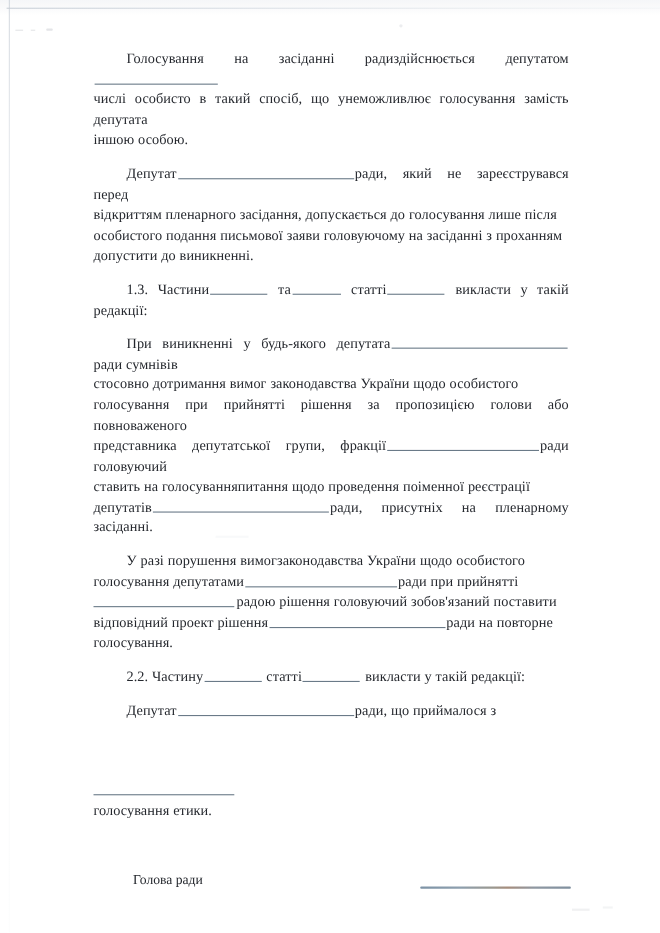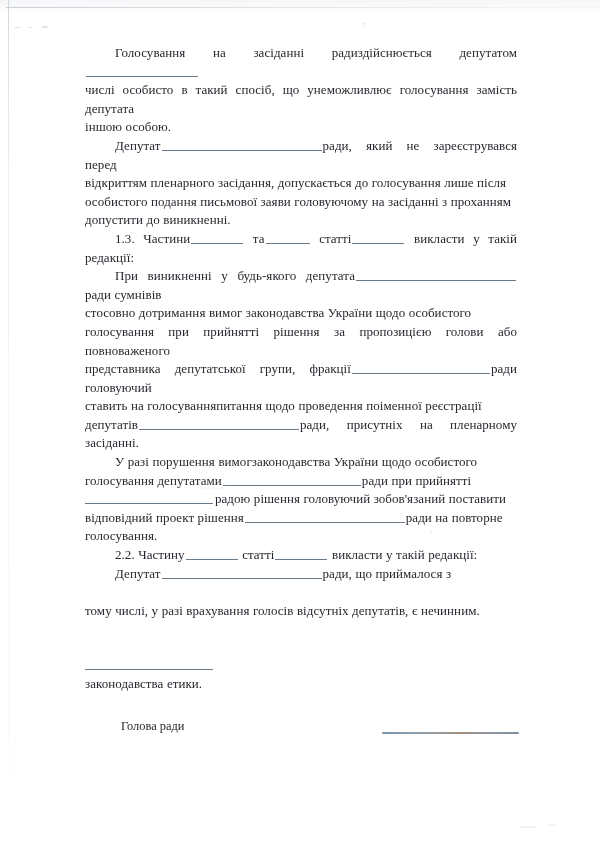--- a/index.html
+++ b/index.html
@@ -66,21 +66,21 @@
   .para {
     margin: 0 0 0 0;
     font-size: 13px;
     line-height: 18.6px;
     text-align: justify;
     text-justify: inter-word;
     letter-spacing: .05px;
     word-spacing: .2px;
   }
   .para.indent { text-indent: 30px; }
-  .para + .para { margin-top: 0; }
+  .para + .para { margin-top: 12px; }
 
   
   .blank {
     display: inline-block;
     border-bottom: 1px solid #6a7a88;
     vertical-align: baseline;
     height: 13px;
     margin: 0 1px -1px 1px;
   }
   .blank.w-s   { width: 44px; }
@@ -96,21 +96,21 @@
     height: 13px;
     width: 128px;
     margin: 0 2px -1px 0;
     vertical-align: baseline;
   }
   .gap-md { height: 17px; }
 
   
   .sign-row {
     position: relative;
-    margin-top: 24px;
+    margin-top: 44px;
     height: 22px;
   }
   .sign-label {
     position: absolute;
     left: 36px;
     top: 0;
     font-size: 12.4px;
     line-height: 18px;
     white-space: nowrap;
   }
@@ -157,24 +157,24 @@
       <span>викласти у такій редакції:</span></p>
 
   <p class="para indent"><span>При виникненні у будь-якого депутата</span><span class="blank w-xxl"></span><span>ради сумнівів</span><br><span>стосовно   дотримання   вимог   законодавства   України   щодо   особистого</span><br><span>голосування при прийнятті рішення за пропозицією голови або повноваженого</span><br><span>представника депутатської групи, фракції</span><span class="blank w-xl"></span><span>ради головуючий</span><br><span>ставить  на  голосуванняпитання  щодо  проведення  поіменної  реєстрації</span><br><span>депутатів</span><span class="blank w-xxl"></span><span>ради, присутніх на пленарному засіданні.</span></p>
 
   <p class="para indent"><span>У   разі   порушення   вимогзаконодавства   України   щодо   особистого</span><br><span>голосування      депутатами</span><span class="blank w-xl"></span><span>ради      при      прийнятті</span><br><span class="blank-lead"></span><span>радою рішення головуючий зобов'язаний поставити</span><br><span>відповідний  проект  рішення</span><span class="blank w-xxl"></span><span>ради  на  повторне</span><br><span>голосування.</span></p>
 
   <p class="para indent"><span>2.2. Частину</span><span class="blank w-m"></span>
       <span>статті</span><span class="blank w-m"></span>
       <span>викласти у такій редакції:</span></p>
 
-  <p class="para indent"><span>Депутат</span><span class="blank w-xxl"></span><span>ради,    що    приймалося    з</span><br><br><span>тому числі, у разі врахування голосів відсутніх депутатів, є нечинним.</span></p>
+  <p class="para indent"><span>Депутат</span><span class="blank w-xxl"></span><span>ради,    що    приймалося    з</span><br><br></p>
 
   <div class="gap-md"></div>
 
-  <p class="para indent"><br><span class="blank-lead tint-warm"></span><br><span>законодавства етики.</span></p>
+  <p class="para indent"><br><span class="blank-lead tint-warm"></span><br><span>голосування етики.</span></p>
 
   <div class="sign-row">
     <div class="sign-label">Голова ради</div>
     <div class="sign-line"></div>
   </div>
 
 </div>
 
 </body></html>

